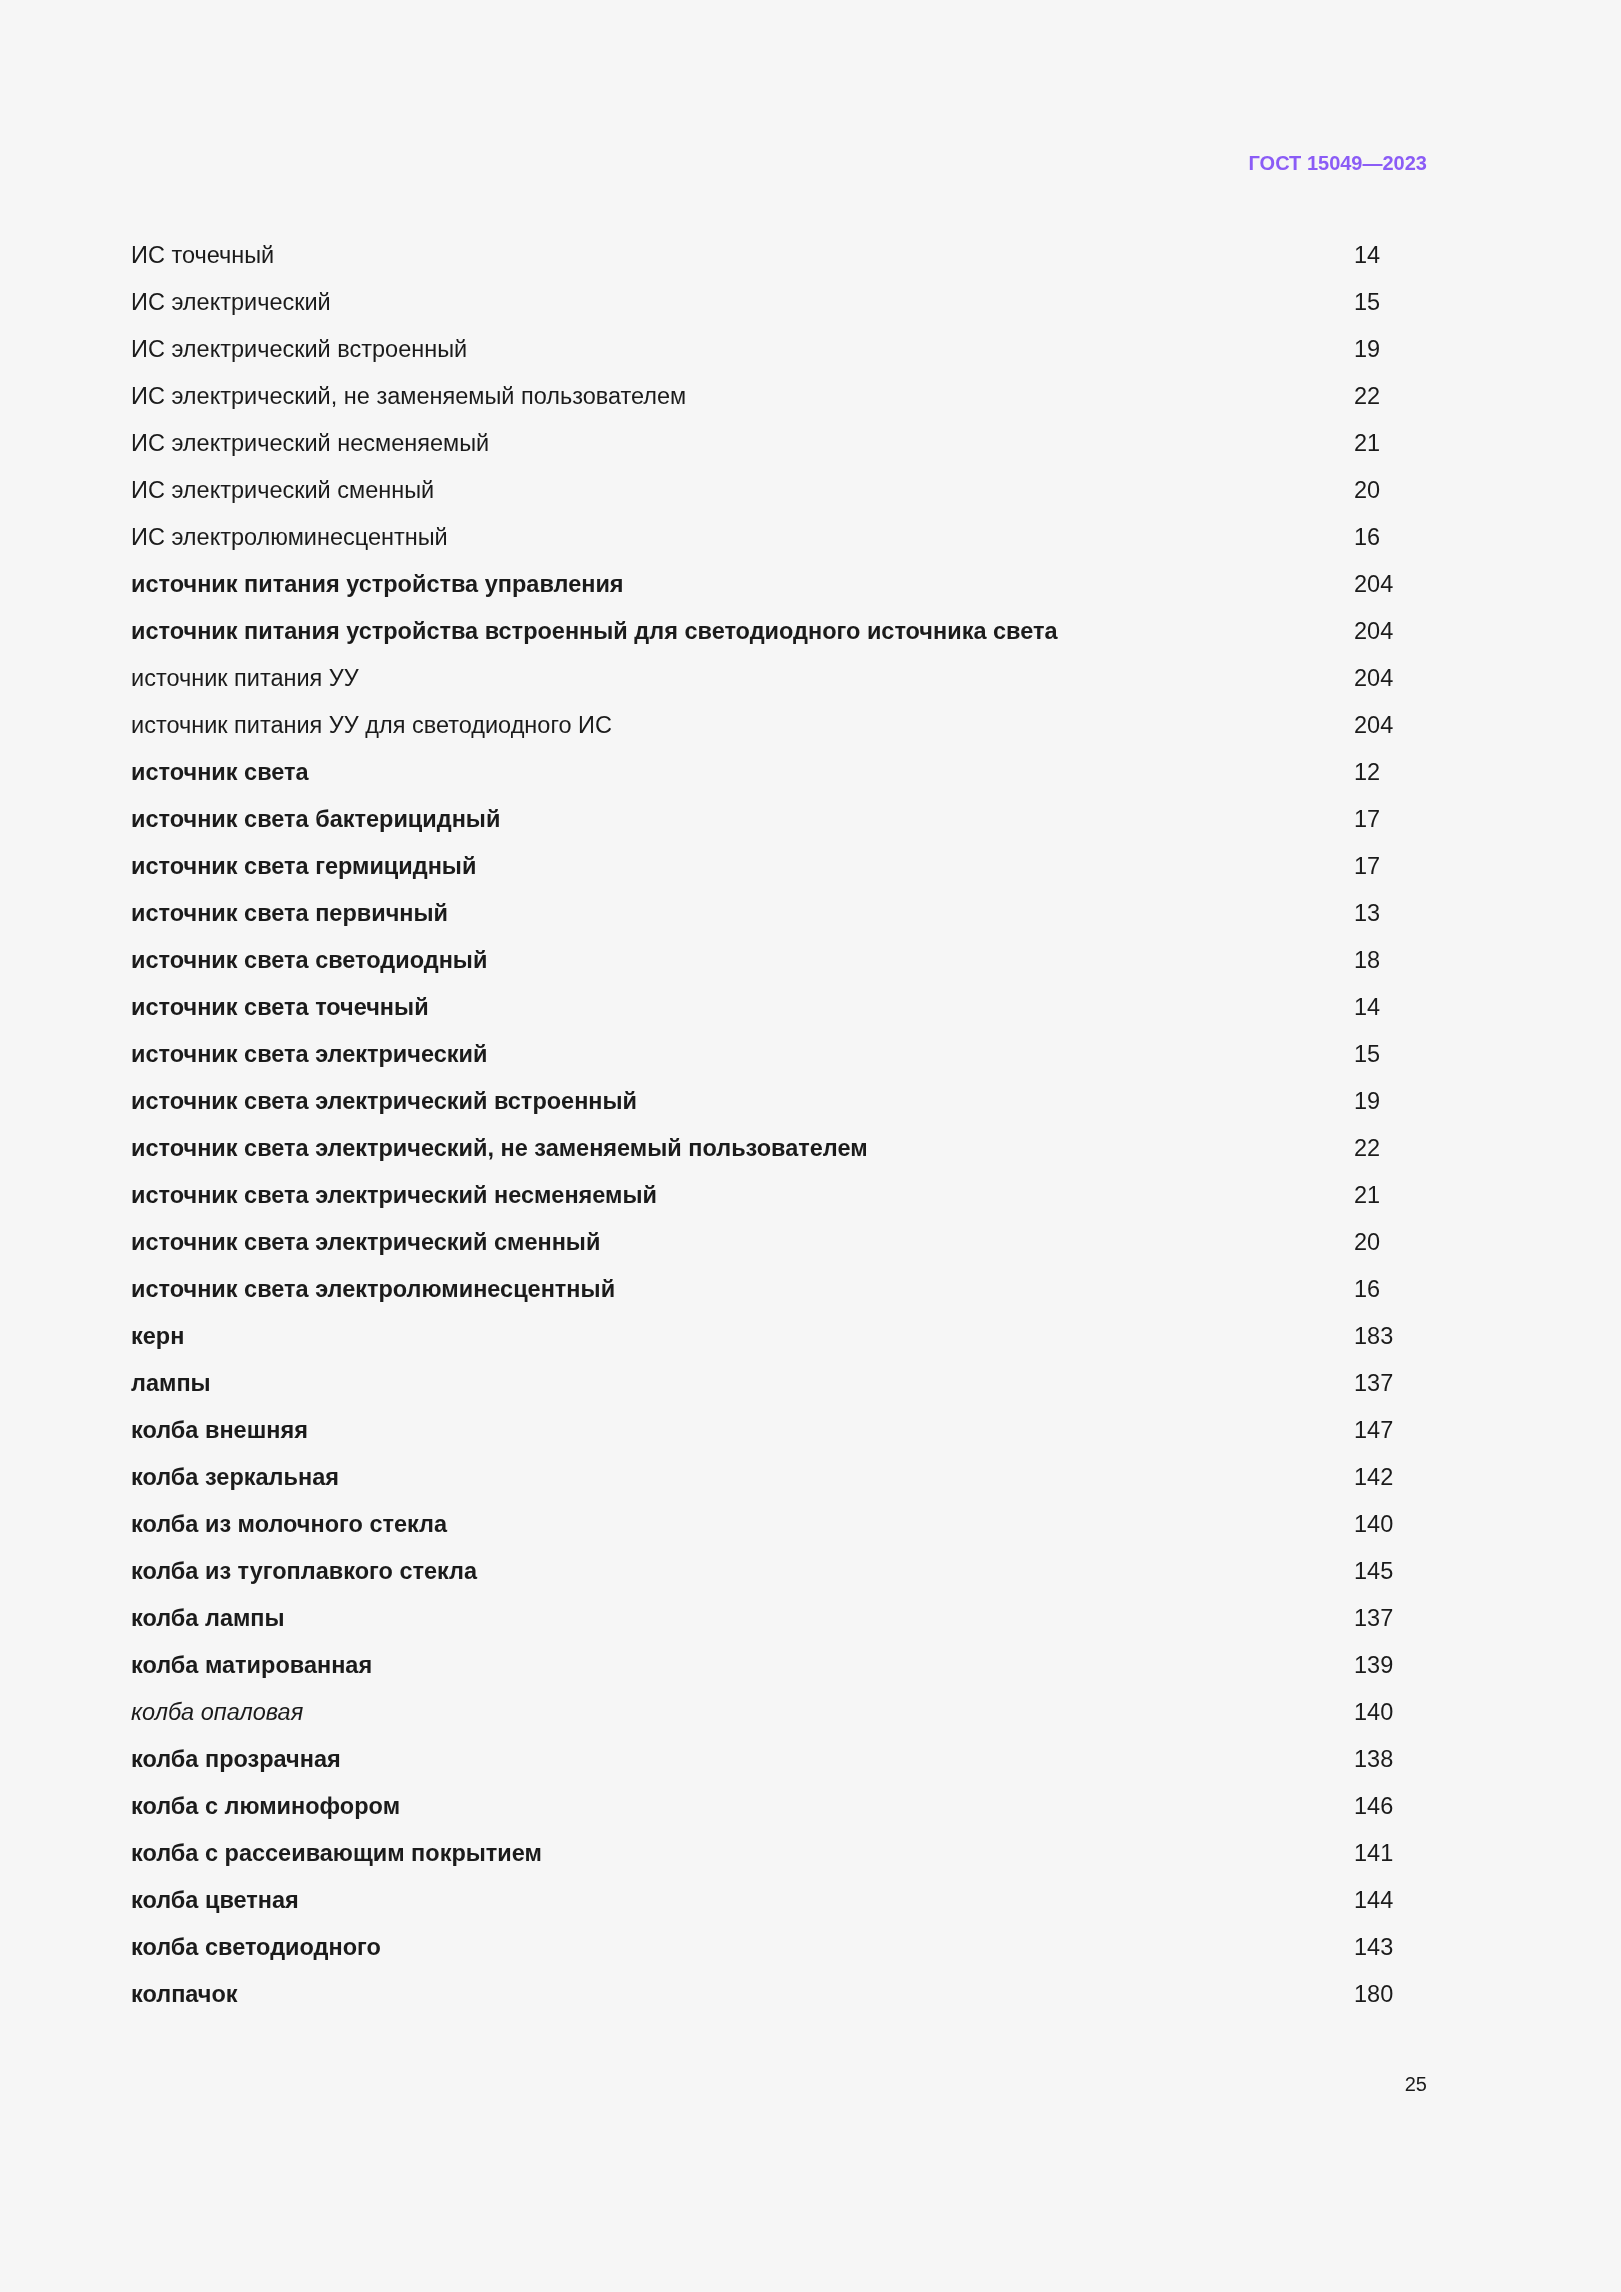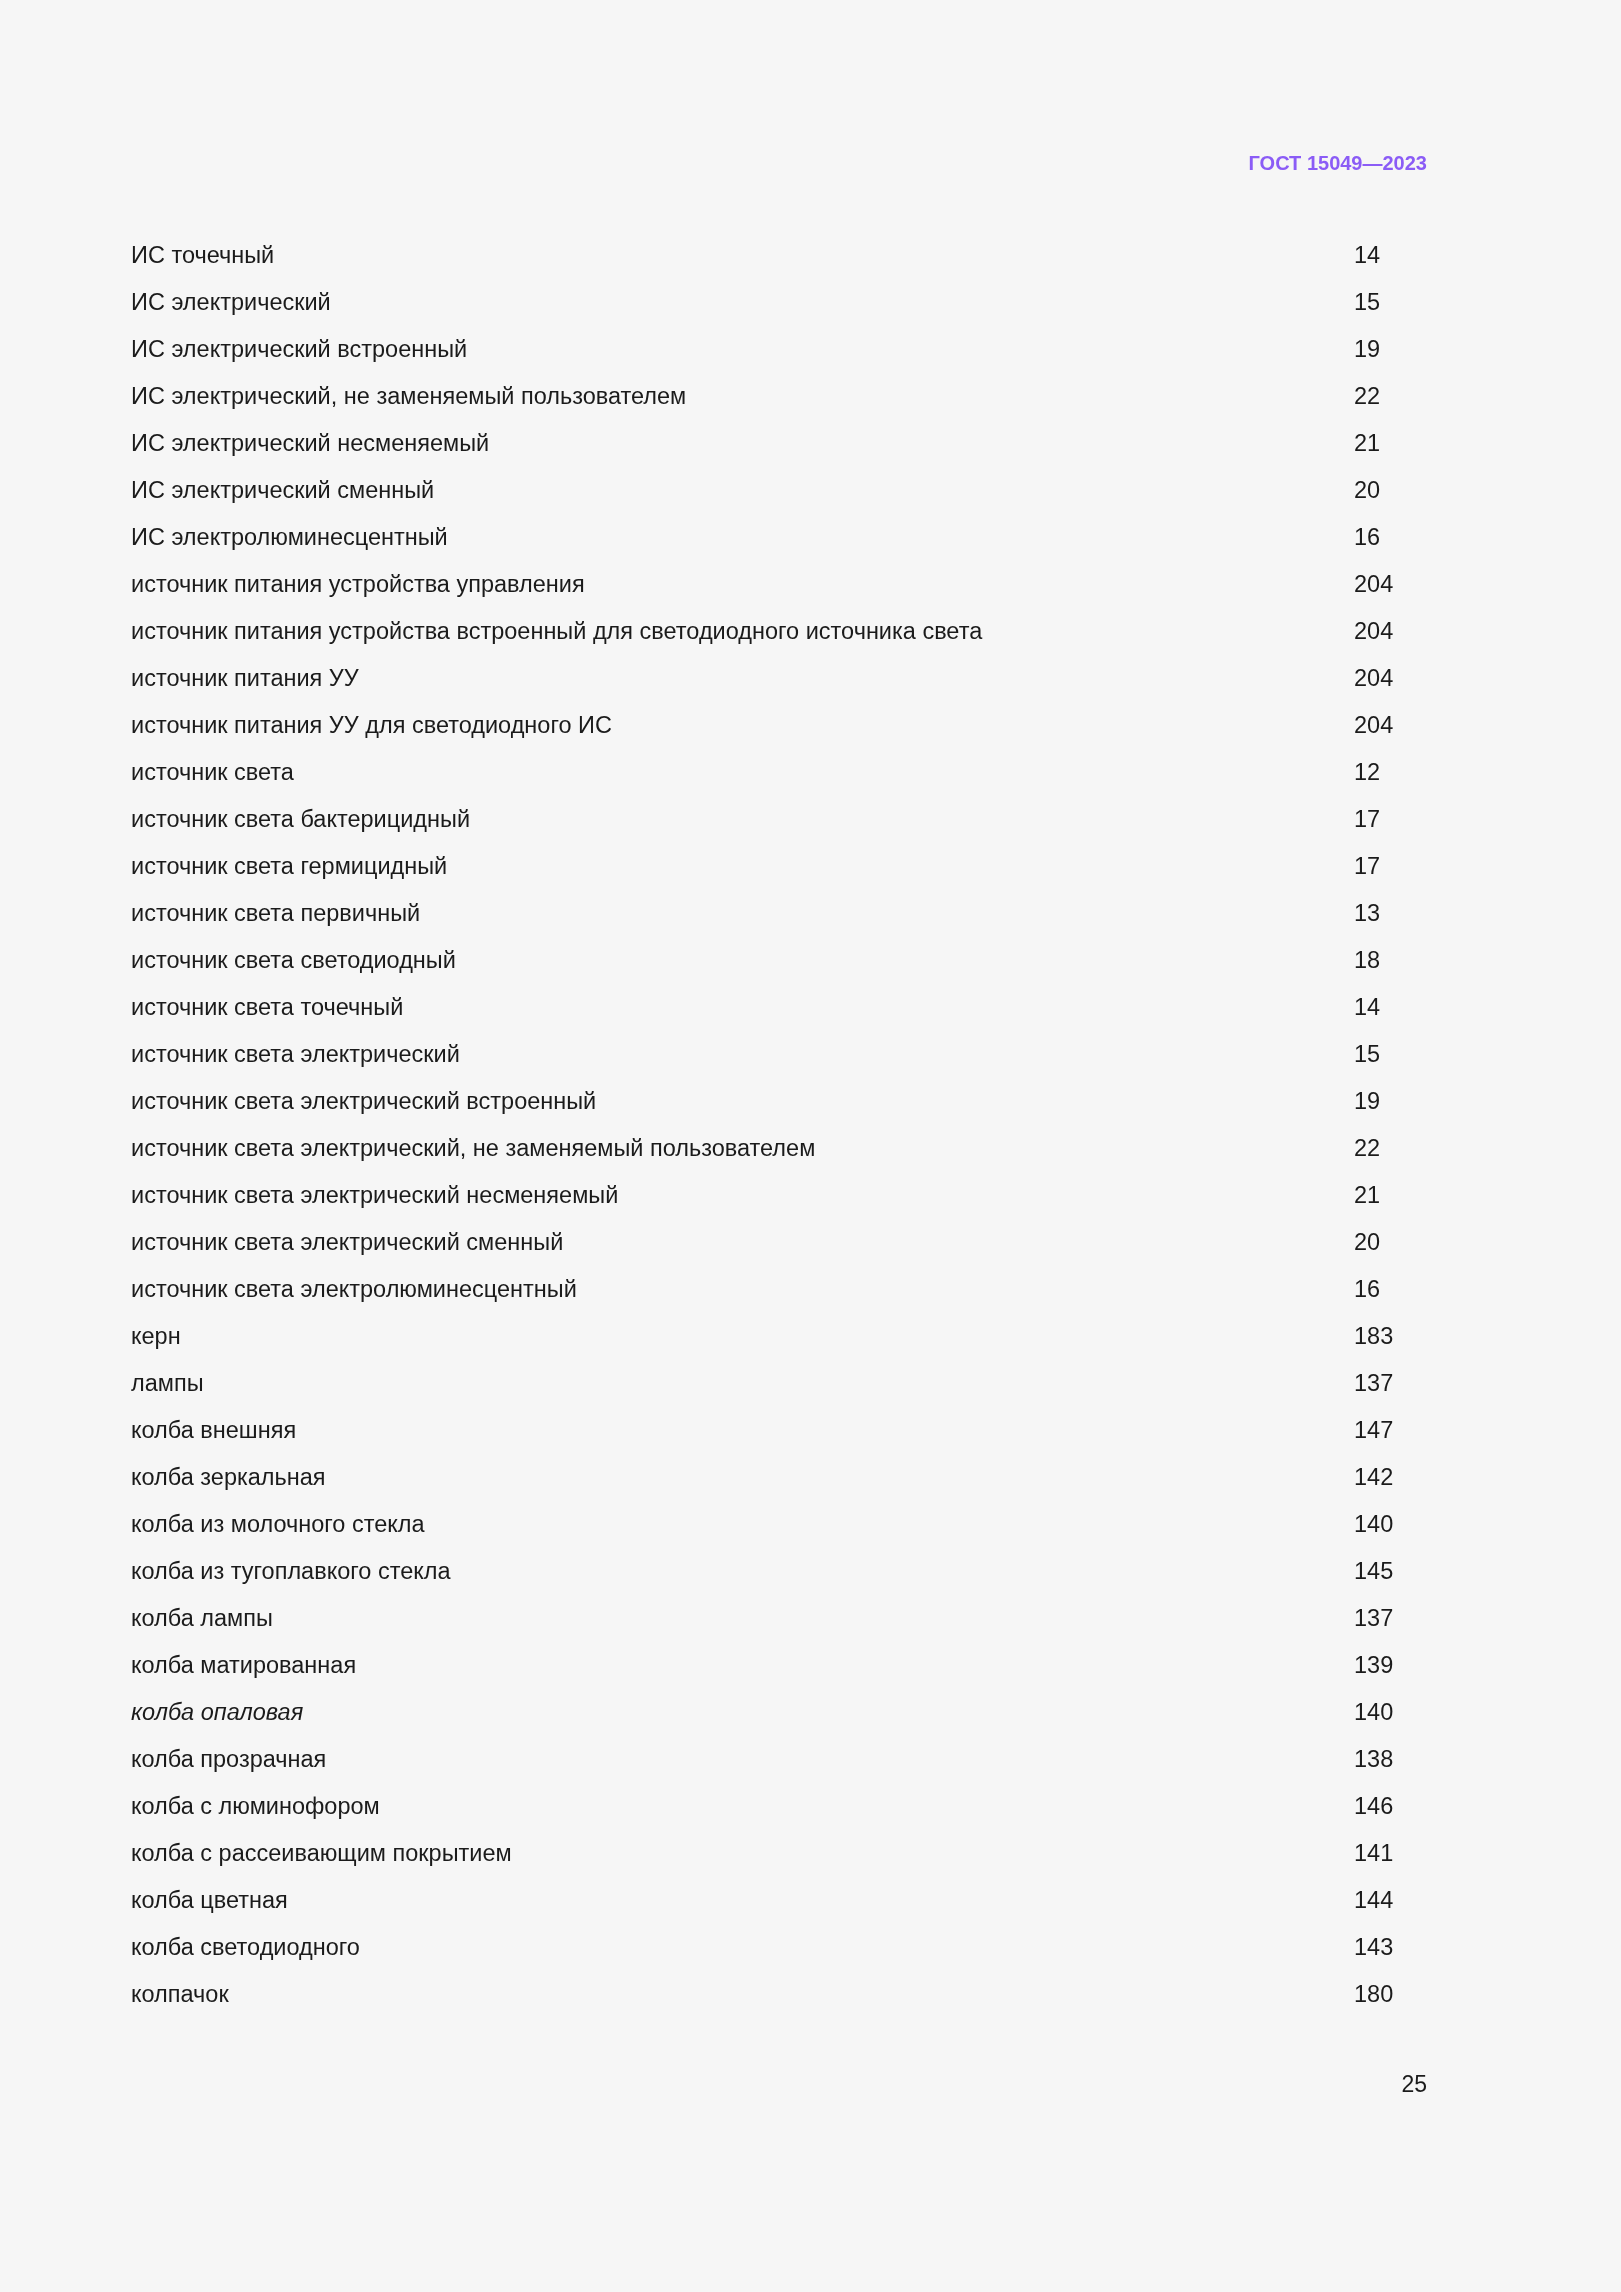--- a/index.html
+++ b/index.html
@@ -29,27 +29,27 @@
   .row {
     display: flex;
     justify-content: space-between;
     align-items: center;
     height: 47px;
     font-size: 23.5px;
     line-height: 47px;
   }
   .row .term { white-space: nowrap; }
   .row .page { min-width: 59px; }
-  .row.bold .term { font-weight: normal; }
+  .row.bold .term { font-weight: bold; }
   .row.italic .term { font-style: italic; }
   .page-number {
     position: absolute;
     right: 194px;
     top: 2070px;
-    font-size: 23px;
+    font-size: 20px;
     line-height: 29px;
   }
 </style>
 </head>
 <body>
 
 <div class="header">ГОСТ 15049—2023</div>
 
 <div class="list" id="index-list">
     <div class="row">

